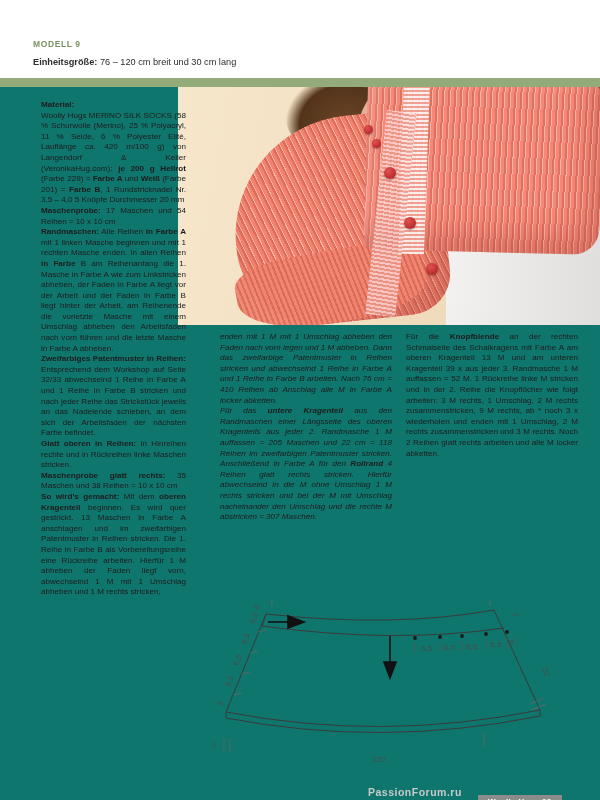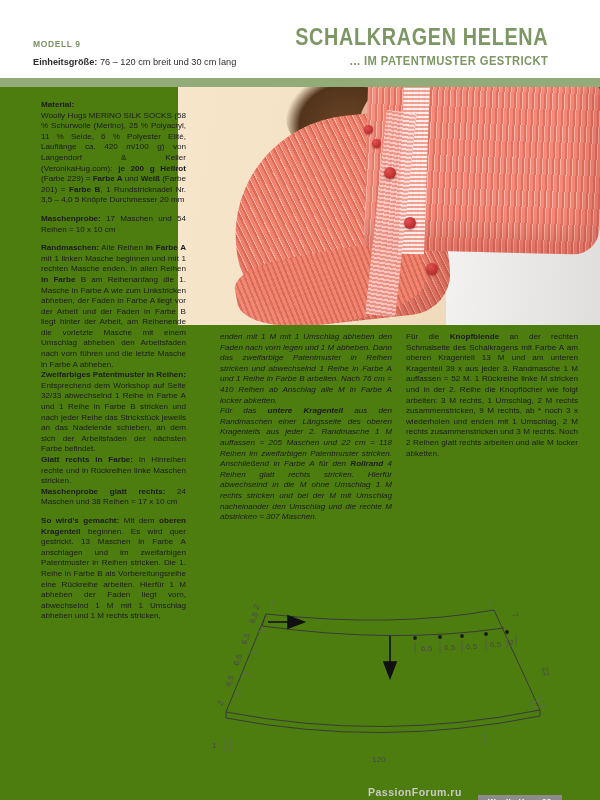--- a/index.html
+++ b/index.html
@@ -2,21 +2,21 @@
 <html><head>
 <meta charset="utf-8">
 <style>
   * { box-sizing: border-box; margin: 0; padding: 0; }
   html, body {
     width: 600px; height: 800px;
     background: #ffffff;
     font-family: "Liberation Sans", sans-serif;
     overflow: hidden;
   }
-  .page { position: relative; width: 600px; height: 800px; background:#4d7c0f; overflow:hidden; }
+  .page { position: relative; width: 600px; height: 800px; background:#0f766e; overflow:hidden; }
 
   
   .header { position:absolute; left:0; top:0; width:600px; height:78px; background:#ffffff; z-index:6; }
   .model-no {
     position:absolute; left:33px; top:39px;
     font-size:8.5px; font-weight:bold; letter-spacing:.6px;
     color:#7a9363;
   }
   .size-line {
     position:absolute; left:33px; top:57px;
@@ -119,21 +119,21 @@
 
   
   .cols { position:absolute; left:8px; top:0; width:600px; height:800px; z-index:3; }
   .col {
     position:absolute;
     font-size:8.1px; line-height:10.6px; color:#1c1c1c;
     text-align:justify; text-justify:inter-word;
     -webkit-hyphens:manual; hyphens:manual;
   }
   .col p { margin:0 0 0 0; }
-  .col p.gap { margin-top:8px; }
+  .col p.gap { margin-top:0; }
   .col b { font-weight:bold; }
   #colA { left:33px; top:100px; width:145px; }
   #colB { left:212px; top:332px; width:172px;font-style:italic; }
   #colC { left:398px; top:332px; width:172px; }
 
   
   .schem { position:absolute; left:212px; top:600px; width:388px; height:200px; z-index:4; }
   .schem svg { display:block; }
 
   .footer-badge {
@@ -169,24 +169,20 @@
       <div class="btn b4"></div>
       <div class="btn b5"></div>
     </div>
   </div>
 
   <div class="header">
     <div class="model-no">MODELL 9</div>
     <div class="size-line">
       <b>Einheitsgröße:</b><span> 76 – 120 cm breit und 30 cm lang</span>
     </div>
-    <div class="title-wrap">
-      <div class="title-main">SCHALKRAGEN HELENA</div>
-      <div class="title-sub">... IM PATENTMUSTER GESTRICKT</div>
-    </div>
   </div>
 
   <div class="splash">
     <svg width="108" height="92" viewBox="0 0 108 92">
       <path d="M56 6 C70 -4 96 0 104 14 C110 26 98 34 104 46 C110 60 96 76 80 78 C62 80 52 66 50 52 C48 38 44 16 56 6 Z" fill="#d4237f" opacity="0.88"></path>
       <path d="M72 2 C88 -2 104 6 106 20 C107 32 94 38 92 50 C90 62 78 66 70 58 C62 50 62 26 66 14 Z" fill="#e8359a" opacity="0.75"></path>
       <path d="M52 16 C60 8 72 10 74 20 C76 32 66 38 58 34 C50 30 46 24 52 16 Z" fill="#f07ab5" opacity="0.8"></path>
       <path d="M58 8 C64 0 76 2 78 10 C80 20 70 22 64 18 C58 14 54 14 58 8 Z" fill="#f5a200" opacity="0.9"></path>
       <path d="M66 26 C74 22 84 26 84 34 C84 42 74 46 68 42 C62 38 60 30 66 26 Z" fill="#f5a200" opacity="0.75"></path>
       <circle cx="74" cy="4" r="5" fill="#f5a200" opacity="0.9"></circle>
@@ -203,24 +199,24 @@
     <div class="col" id="colA">
       <p><b>Material:</b></p>
       <p><span>Woolly Hugs MERINO SILK SOCKS (58 % Schurwolle (Merino), 25 % Polyacryl, 11 % Seide, 6 % Polyester Elité, Lauflänge ca. 420 m/100 g) von Langendorf &amp; Keller (VeronikaHug.com): </span><b>je 200 g Hellrot</b><span> (Farbe 229) = </span><b>Farbe A</b><span> und </span><b>Weiß</b><span> (Farbe 201) = </span><b>Farbe B</b><span>, 1 Rundstricknadel Nr. 3,5 – 4,0 5 Knöpfe Durchmesser 20 mm</span></p>
 
       <p class="gap"><b>Maschenprobe:</b><span> 17 Maschen und 54 Reihen = 10 x 10 cm</span></p>
 
       <p class="gap"><b>Randmaschen:</b><span> Alle Reihen </span><b>in Farbe A</b><span> mit 1 linken Masche beginnen und mit 1 rechten Masche enden. In allen Reihen </span><b>in Farbe</b><span> B am Reihenanfang die 1. Masche in Farbe A wie zum Linkstricken abheben, der Faden in Farbe A liegt vor der Arbeit und der Faden in Farbe B liegt hinter der Arbeit, am Reihenende die vorletzte Masche mit einem Umschlag abheben den Arbeitsfaden nach vorn führen und die letzte Masche in Farbe A abheben.</span></p>
 
       <p><b>Zweifarbiges Patentmuster in Reihen:</b><span> Entsprechend dem Workshop auf Seite 32/33 abwechselnd 1 Reihe in Farbe A und 1 Reihe in Farbe B stricken und nach jeder Reihe das Strickstück jeweils an das Nadelende schieben, an dem sich der Arbeitsfaden der nächsten Farbe befindet.</span></p>
 
-      <p><b>Glatt rechts in Farbe:</b><span> In Hinreihen rechte und in Rückreihen linke Maschen stricken.</span></p>
-
-
-      <p><b>Maschenprobe glatt rechts:</b><span> 24 Maschen und 38 Reihen = 17 x 10 cm</span></p>
+      <p><b>Glatt oberen in Reihen:</b><span> In Hinreihen rechte und in Rückreihen linke Maschen stricken.</span></p>
+
+
+      <p><b>Maschenprobe glatt rechts:</b><span> 35 Maschen und 38 Reihen = 10 x 10 cm</span></p>
 
       <p class="gap"><b>So wird's gemacht:</b><span> Mit dem </span><b>oberen Kragenteil</b><span> beginnen. Es wird quer gestrickt. 13 Maschen in Farbe A anschlagen und im zweifarbigen Patentmuster in Reihen stricken. Die 1. Reihe in Farbe B als Vorbereitungsreihe eine Rückreihe arbeiten. Hierfür 1 M abheben der Faden liegt vorn, abwechselnd 1 M mit 1 Umschlag abheben und 1 M rechts stricken,</span></p>
     </div>
 
     <div class="col" id="colB">
       <p>enden mit 1 M mit 1 Umschlag abheben den Faden nach vorn legen und 1 M abheben. Dann das zweifarbige Patentmuster in Reihen stricken und abwechselnd 1 Reihe in Farbe A und 1 Reihe in Farbe B arbeiten. Nach 76 cm = 410 Reihen ab Anschlag alle M in Farbe A locker abketten.</p>
       <p><span>Für das </span><b>untere Kragenteil</b><span> aus den Randmaschen einer Längsseite des oberen Kragenteils aus jeder 2. Randmasche 1 M auffassen = 205 Maschen und 22 cm = 118 Reihen im zweifarbigen Patentmuster stricken. Anschließend in Farbe A für den </span><b>Rollrand</b><span> 4 Reihen glatt rechts stricken. Hierfür abwechselnd in die M ohne Umschlag 1 M rechts stricken und bei der M mit Umschlag nacheinander den Umschlag und die rechte M abstricken = 307 Maschen.</span></p>
     </div>
 
     <div class="col" id="colC">

